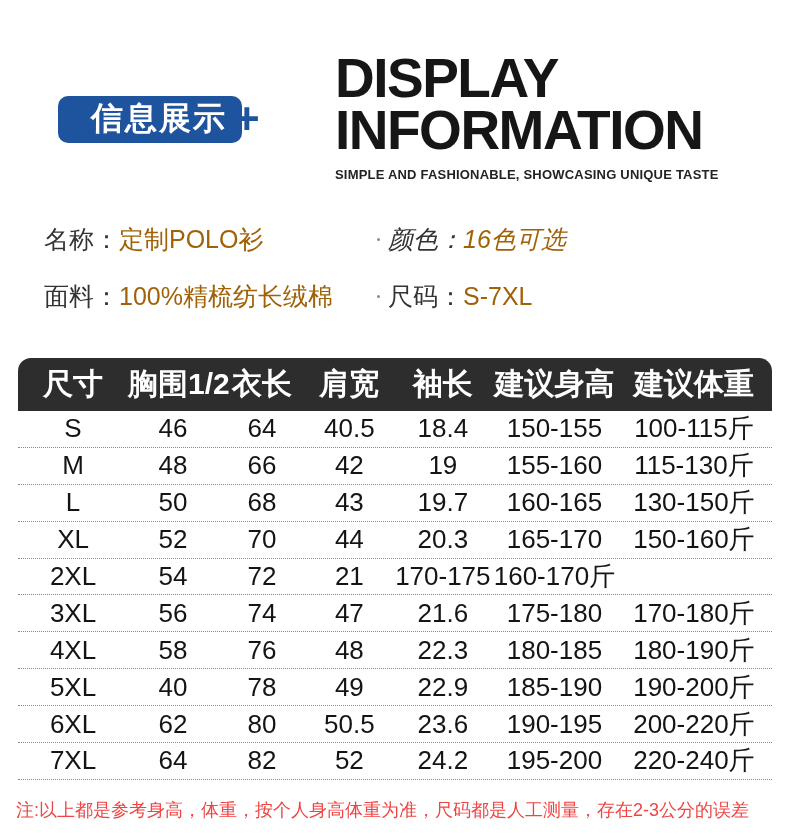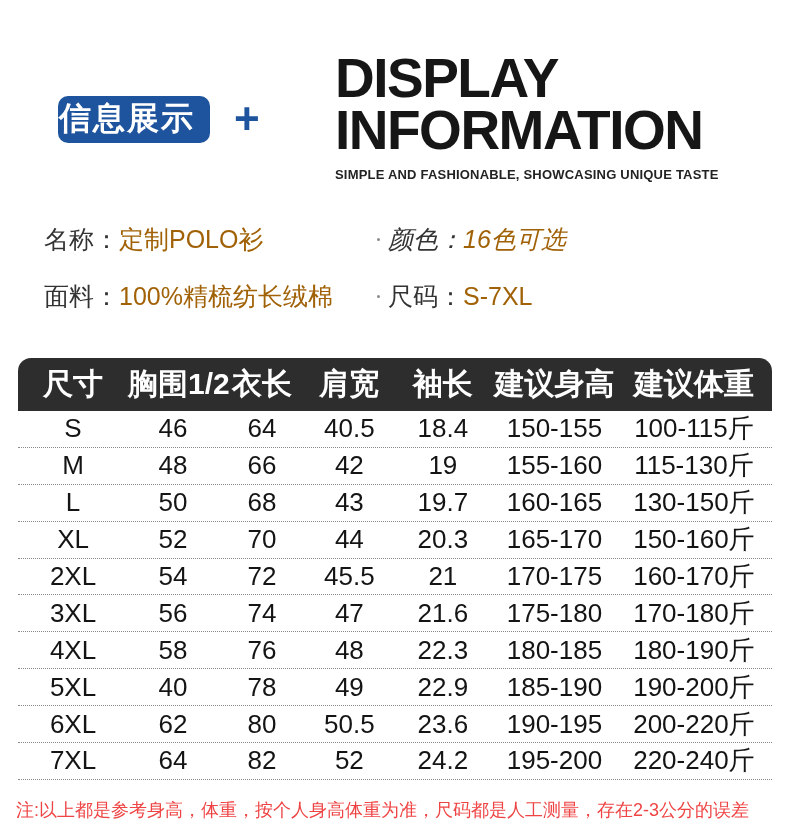--- a/index.html
+++ b/index.html
@@ -20,21 +20,21 @@
   
   .badge {
     position: absolute;
     left: 58px; top: 96px;
     height: 47px;
     background: var(--accent-blue, #1e539e);
     color: #ffffff;
     border-radius: 10px;
     display: flex;
     align-items: center;
-    padding: 0 15px 2px 1px;
+    padding: 0 15px 2px 33px;
     font-size: 32px;
     font-weight: bold;
     letter-spacing: 2px;
   }
   .plus-mark {
     position: absolute;
     left: 234px; top: 94px;
     color: var(--accent-blue, #1e539e);
     font-size: 44px;
     font-weight: bold;
@@ -201,21 +201,20 @@
           <div class="cell">70</div>
           <div class="cell">44</div>
           <div class="cell">20.3</div>
           <div class="cell">165-170</div>
           <div class="cell">150-160斤</div>
         </div>
         <div class="tbl-grid tbl-row">
           <div class="cell">2XL</div>
           <div class="cell">54</div>
           <div class="cell">72</div>
-          <div class="cell">45.5</div>
           <div class="cell">21</div>
           <div class="cell">170-175</div>
           <div class="cell">160-170斤</div>
         </div>
         <div class="tbl-grid tbl-row">
           <div class="cell">3XL</div>
           <div class="cell">56</div>
           <div class="cell">74</div>
           <div class="cell">47</div>
           <div class="cell">21.6</div>

